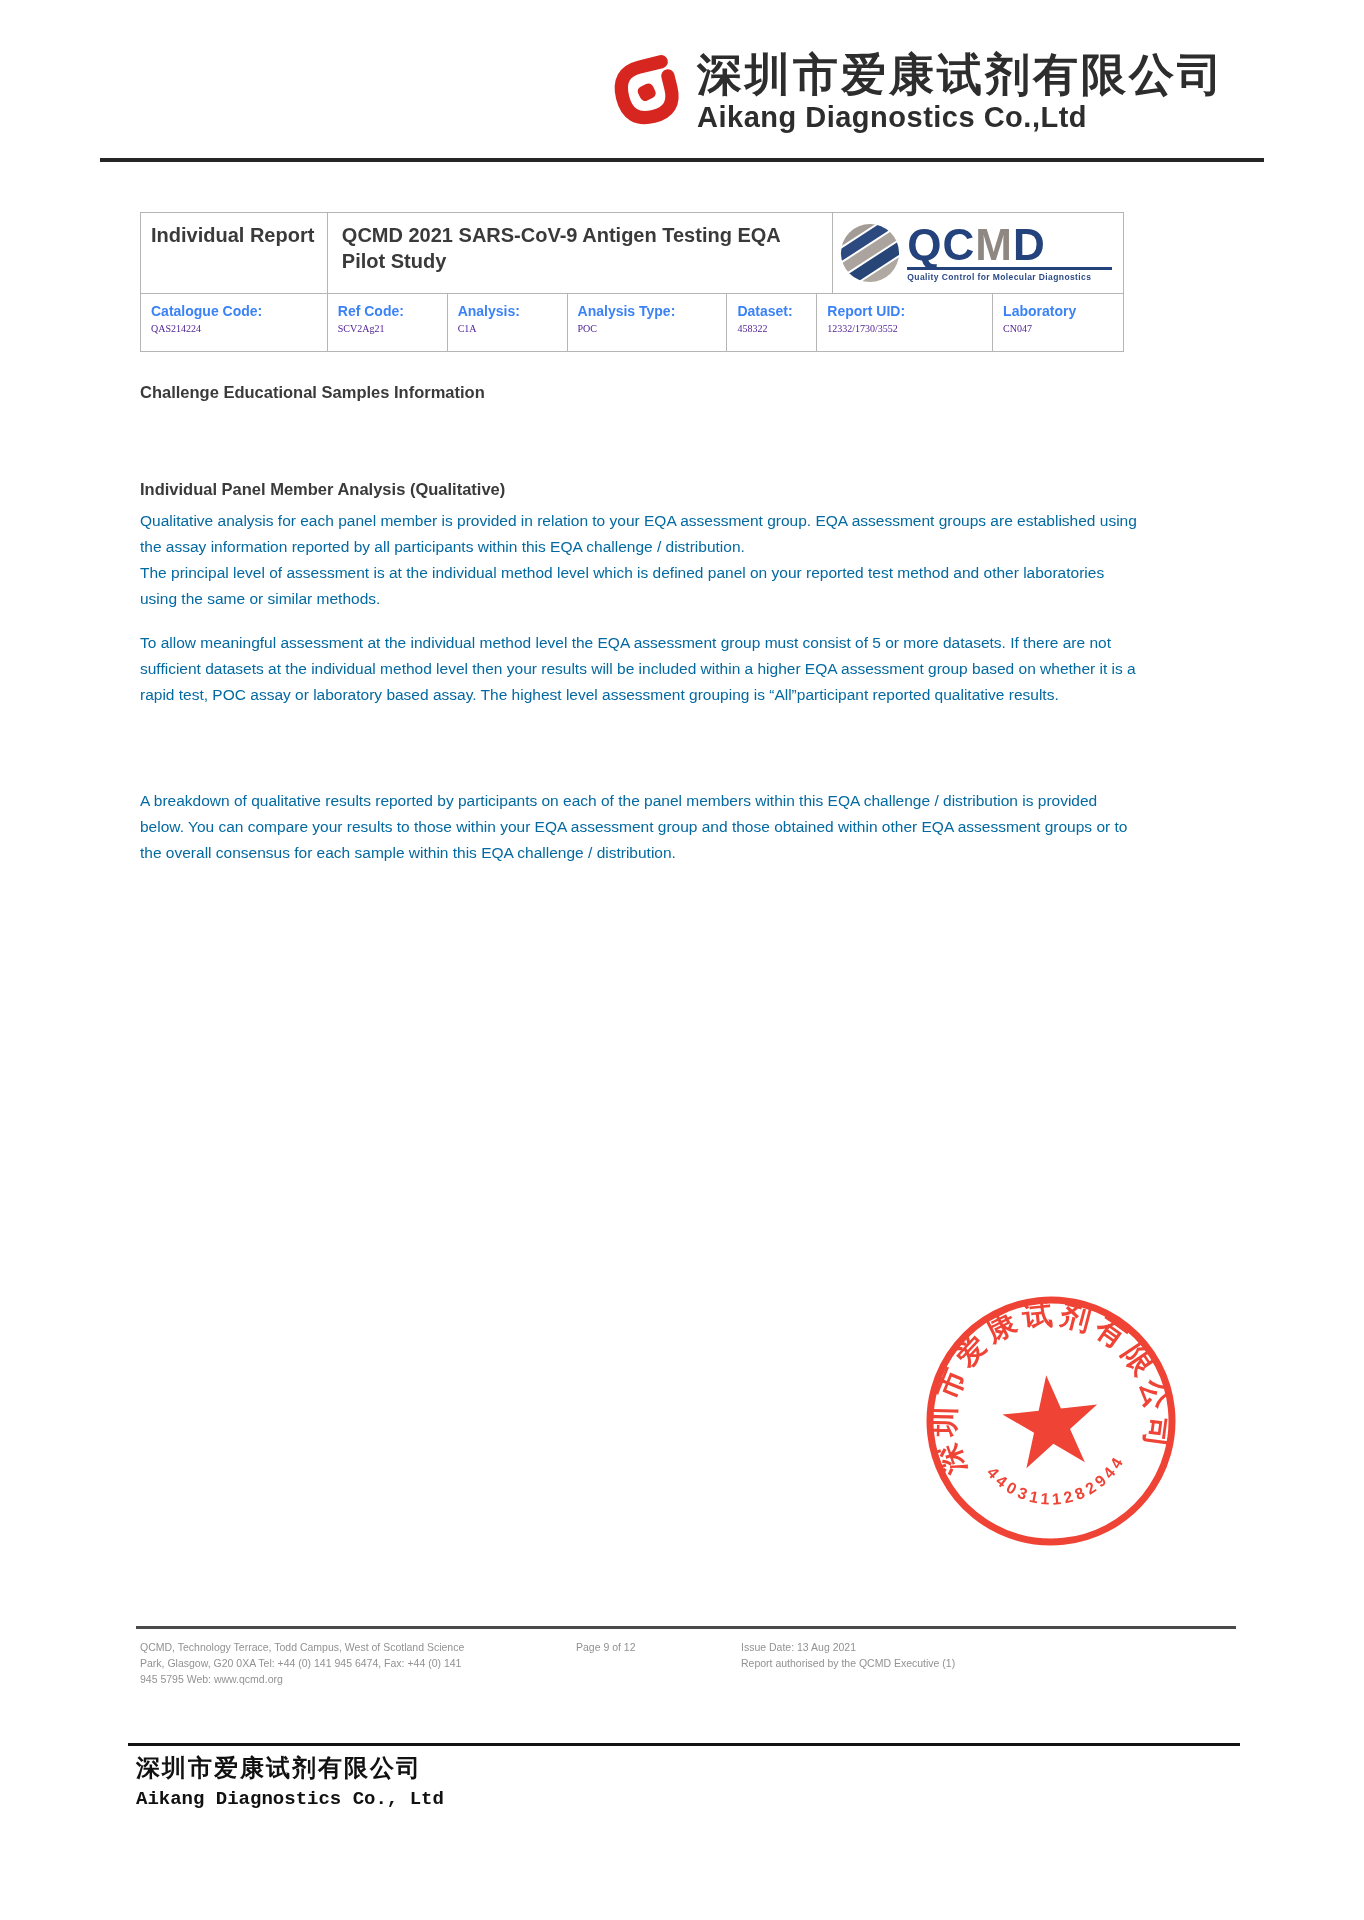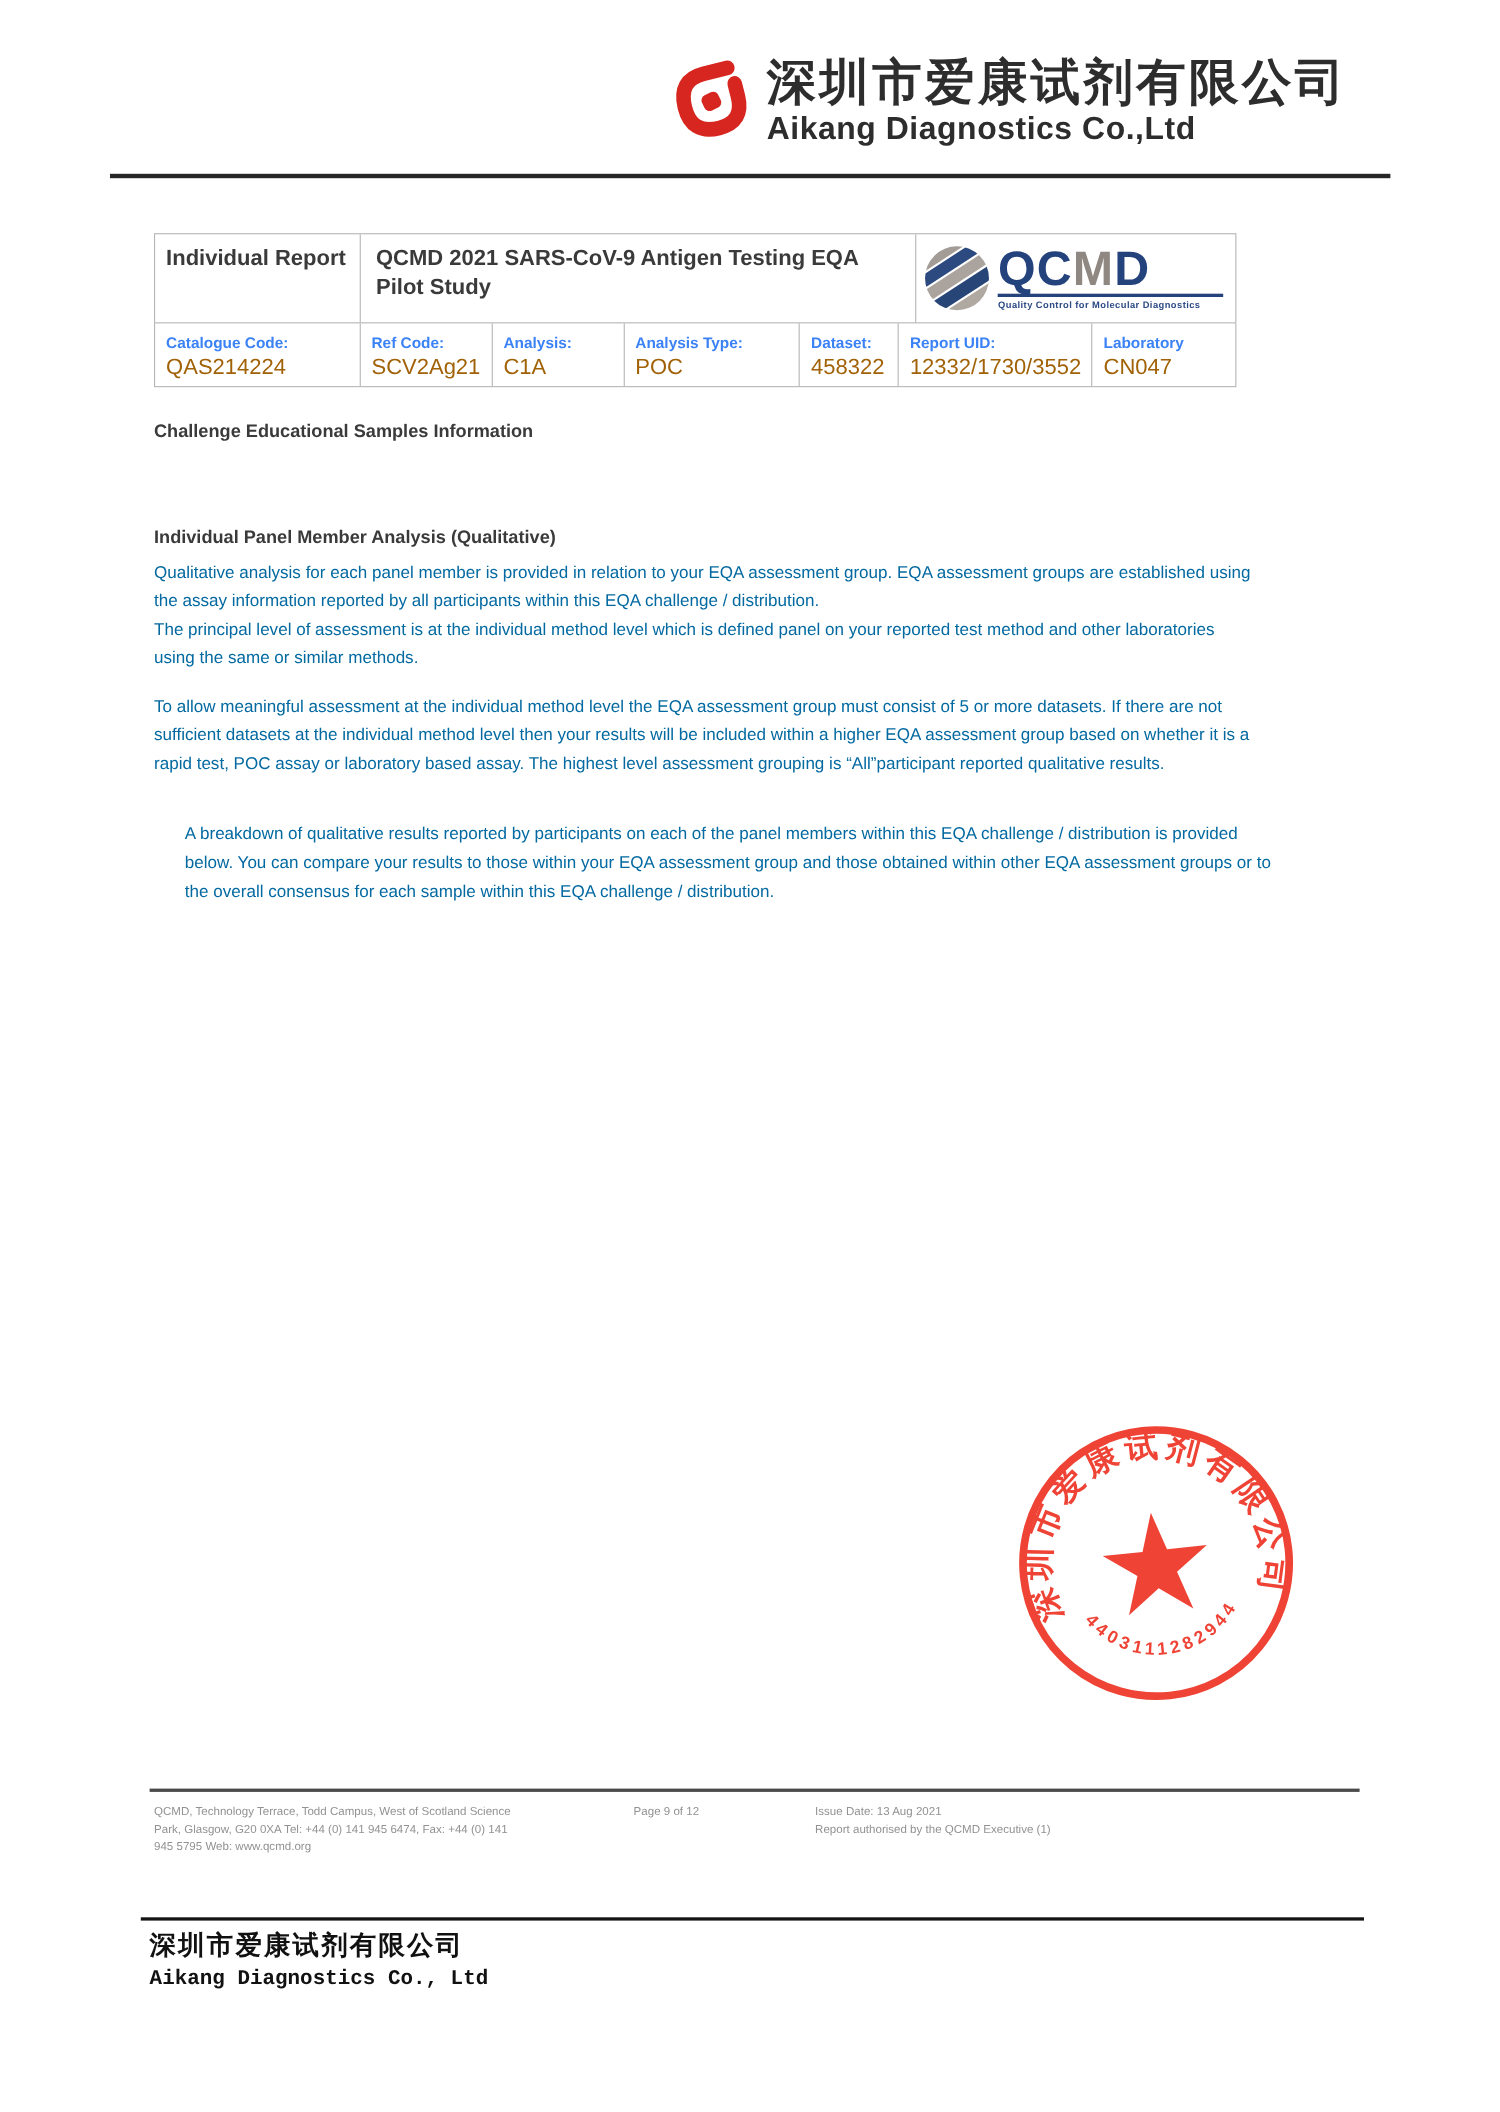--- a/index.html
+++ b/index.html
@@ -45,32 +45,32 @@
   .cell-qcmd { width: 290px; display: flex; align-items: center; gap: 6px; padding: 4px 6px; }
   .qcmd-globe { width: 62px; height: 62px; flex: 0 0 auto; }
   .qcmd-wordmark { display: flex; flex-direction: column; align-items: flex-start; }
   .qcmd-letters { font-size: 44px; font-weight: bold; line-height: 0.95; letter-spacing: 1px; font-family: "Liberation Sans", sans-serif; }
   .qcmd-blue { color: #24427c; }
   .qcmd-taupe { color: #8f8781; }
   .qcmd-underline { width: 205px; height: 3px; background: #24427c; margin-top: 1px; }
   .qcmd-tagline { font-size: 8.5px; font-weight: bold; color: #2c4a85; margin-top: 2px; letter-spacing: 0.4px; white-space: nowrap; }
 
   .field-label { font-size: 14px; font-weight: bold; color: #3b82f6; display: block; }
-  .field-value { font-size: 20px; color: #a16207; display: block; margin-top: 4px; }
+  .field-value { font-size: 10px; color: #4c1d95; display: block; margin-top: 4px; font-family: Liberation Serif, serif; }
   .w-cat { width: 187px; } .w-ref { width: 120px; } .w-cha { width: 120px; }
   .w-ana { width: 160px; } .w-dat { width: 90px; } .w-uid { width: 176px; } .w-lab { width: 130px; }
 
   
   .sec-heading { position: absolute; left: 140px; font-size: 16.5px; font-weight: bold; color: #3a3a3a; }
   .h-additional { top: 383px; }
   .h-panel { top: 480px; }
   .para { position: absolute; left: 140px; width: 1002px; font-size: 15.5px; color: #0369a1; line-height: 26px; }
   .p1 { top: 508px; }
   .p2 { top: 630px; }
-  .p3 { top: 746px; margin-left: 28px; }
+  .p3 { top: 788px; }
 
   
   .stamp { position: absolute; left: 922px; top: 1292px; width: 258px; height: 258px; transform: rotate(-6deg); opacity: 0.95; }
   .stamp text { font-family: "Liberation Sans", sans-serif; }
   .stamp-ring-text { font-size: 30px; font-weight: bold; letter-spacing: 5px; fill: #ee392b; }
   .stamp-serial { font-size: 16px; font-weight: bold; letter-spacing: 4px; fill: #ee392b; }
 
   
   .footer-rule { position: absolute; top: 1626px; left: 136px; width: 1100px; height: 3px; background: #4a4a4a; }
   .footer { position: absolute; top: 1640px; left: 0; width: 1364px; font-size: 10.5px; color: #929292; line-height: 1.5; }

